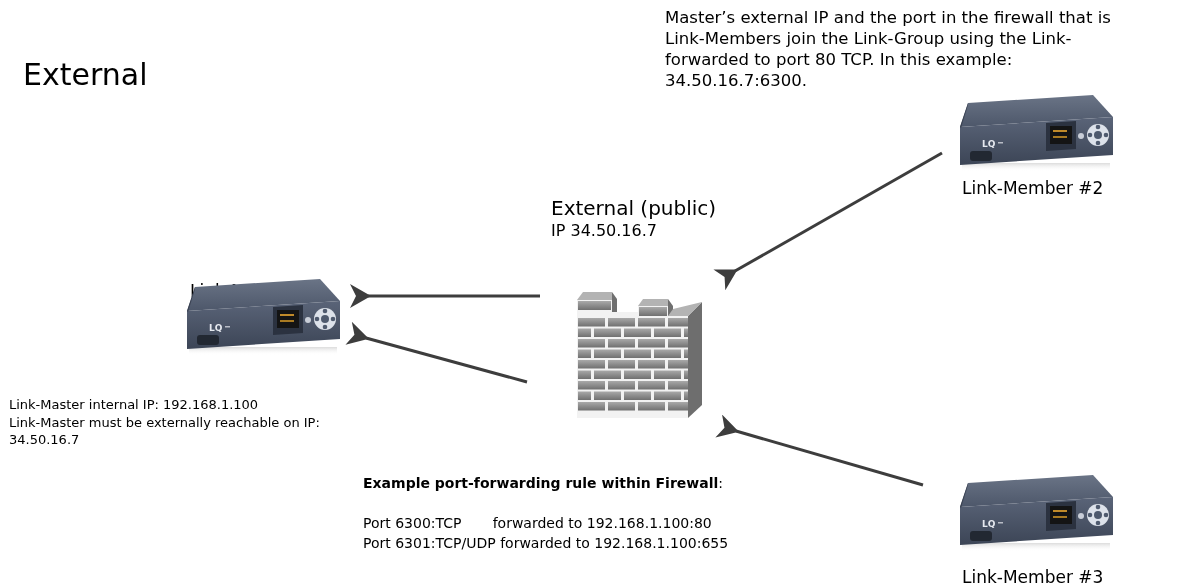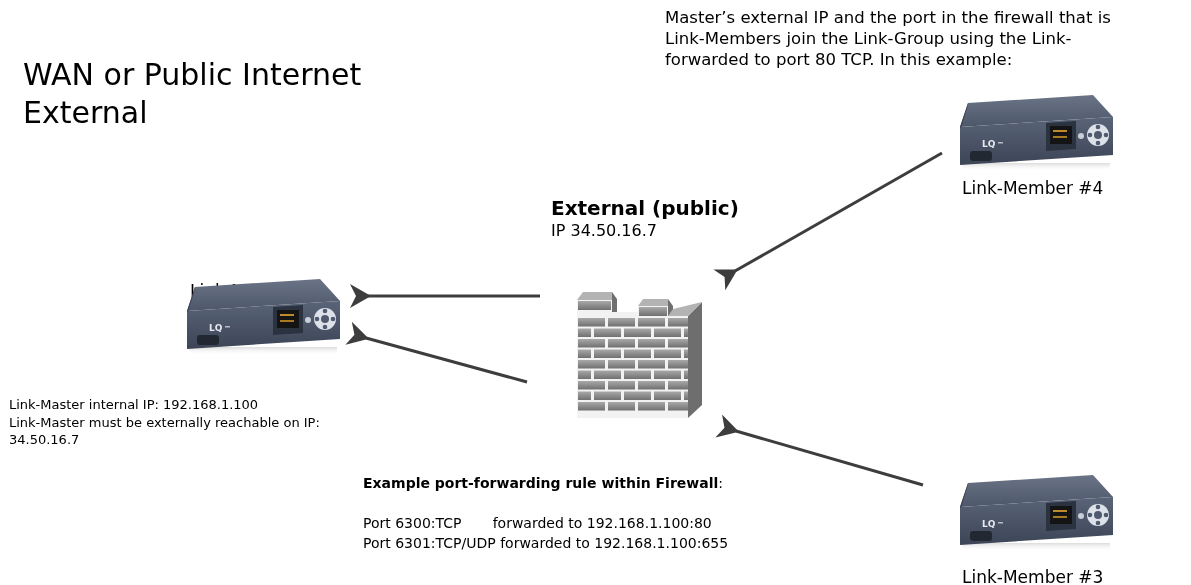--- a/index.html
+++ b/index.html
@@ -2,50 +2,50 @@
 <html><head>
   <meta charset="utf-8">
   <style>
     html, body { margin: 0; padding: 0; background: #ffffff; }
     body { width: 1191px; height: 585px; position: relative; overflow: hidden;
            font-family: "DejaVu Sans", sans-serif; color: #000; }
     .abs { position: absolute; }
     .title { left: 23px; top: 56px; font-size: 30px; line-height: 38px; font-weight: normal; }
     .note-top { left: 665px; top: 7px; width: 520px; font-size: 16.5px; line-height: 21px; }
     .ext-label { left: 551px; top: 195px; }
-    .ext-label .l1 { font-size: 20px; line-height: 26px; font-weight: bold; }
+    .ext-label .l1 { font-size: 20px; line-height: 26px; }
     .ext-label .l2 { font-size: 16px; line-height: 20px; }
     .dev-label { font-size: 17px; line-height: 20px; white-space: nowrap; }
     .master-info { left: 9px; top: 396px; font-size: 13px; line-height: 17.5px; }
     .rule-block { left: 363px; top: 473px; font-size: 14px; line-height: 20px; }
     .rule-title { font-weight: bold; }
     .rule-row { white-space: pre; }
     svg.overlay { position: absolute; left: 0; top: 0; }
   </style>
 </head>
 <body>
 
 <div class="abs title">
-  <div>WAN or Public Internet</div>
   <div>External</div>
 </div>
 
 <div class="abs note-top">
   <div>Master’s external IP and the port in the firewall that is</div>
   <div>Link-Members  join the Link-Group using the Link-</div>
   <div>forwarded to port 80 TCP. In this example:</div>
+  <div>34.50.16.7:6300.</div>
 </div>
 
 <div class="abs ext-label">
   <div class="l1">External (public)</div>
   <div class="l2">IP 34.50.16.7</div>
 </div>
 
 <div class="abs dev-label" style="left:190px; top:243px;margin-top:38px;">Link-Master</div>
-<div class="abs dev-label" style="left:962px; top:178px;">Link-Member #4</div>
+<div class="abs dev-label" style="left:962px; top:178px;">Link-Member #2</div>
 <div class="abs dev-label" style="left:962px; top:567px;">Link-Member #3</div>
 
 <div class="abs master-info">
   <div>Link-Master internal IP: 192.168.1.100</div>
   <div>Link-Master must be externally reachable on IP:</div>
   <div>34.50.16.7</div>
 </div>
 
 <div class="abs rule-block">
   <div><span class="rule-title">Example port-forwarding rule within Firewall</span><span>:</span></div>

